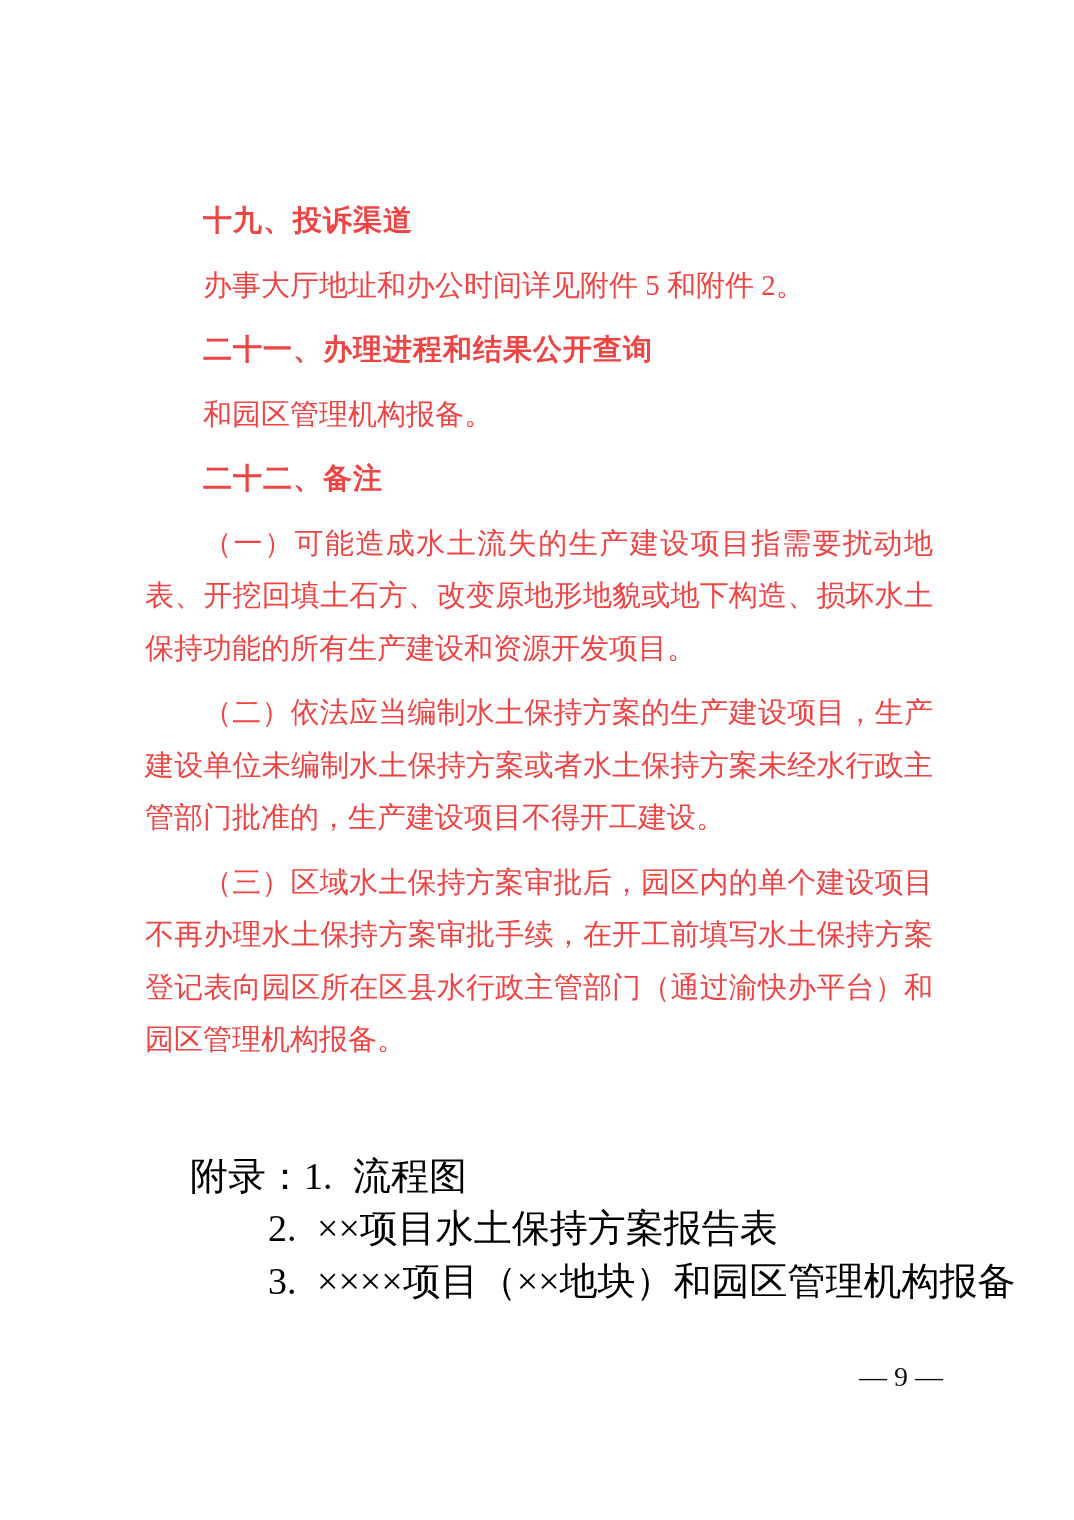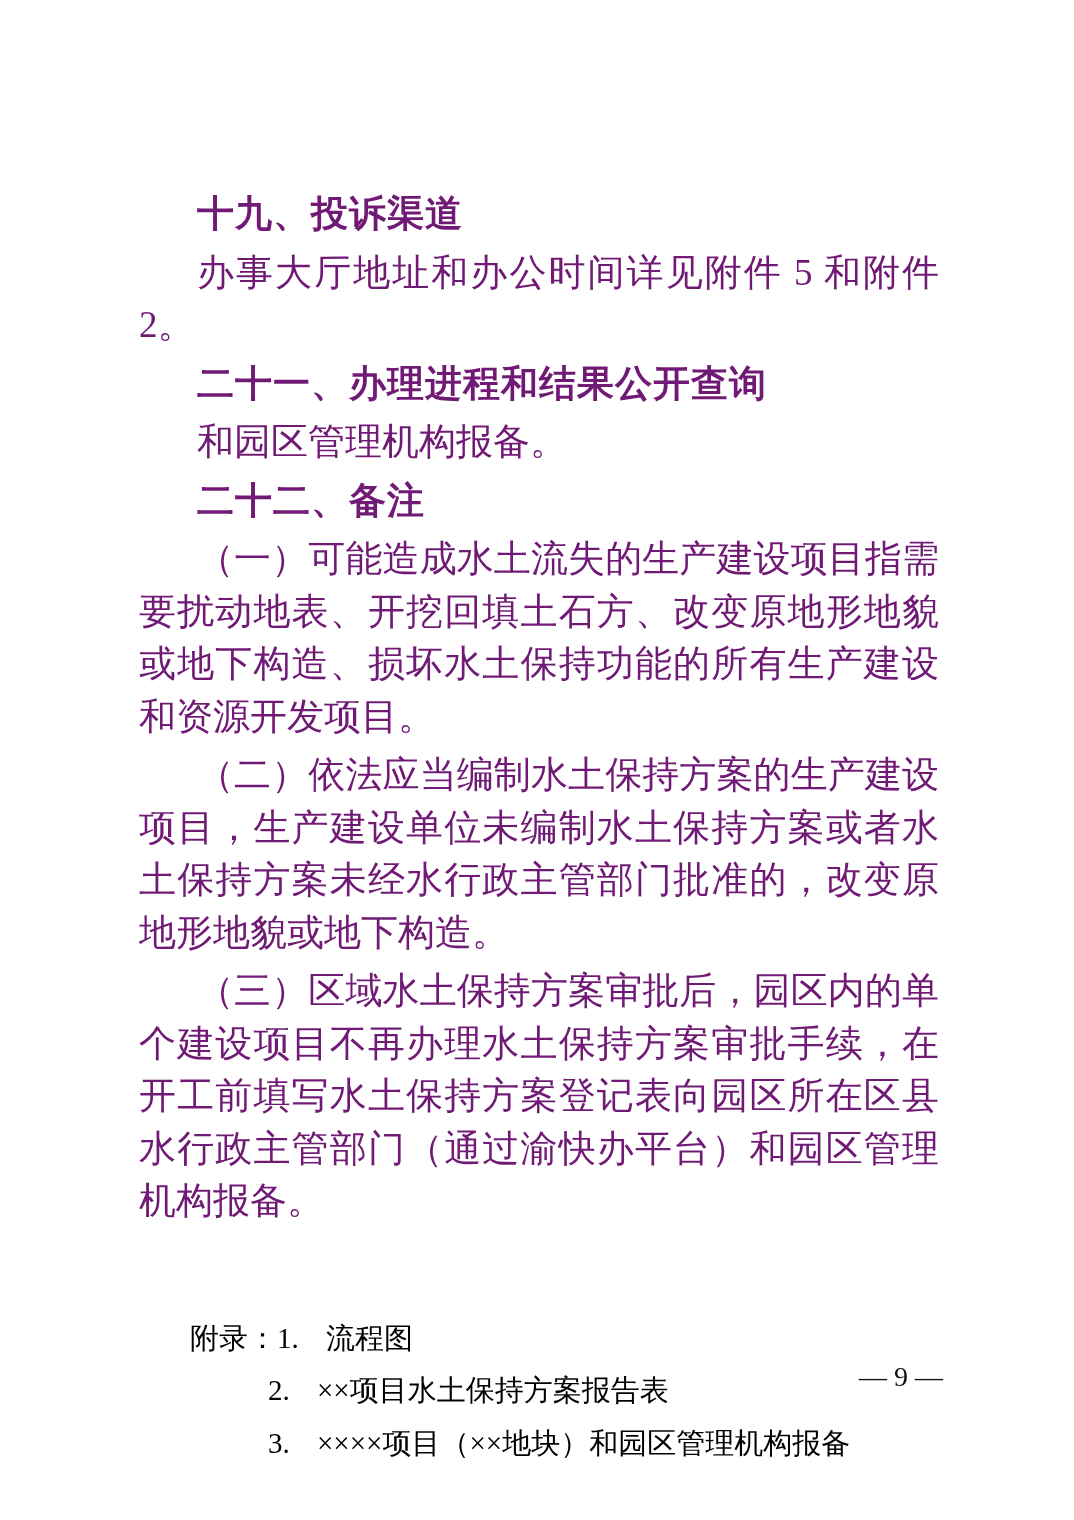--- a/index.html
+++ b/index.html
@@ -15,44 +15,44 @@
     color: #000000;
     overflow: hidden;
   }
   .content {
     position: absolute;
     left: 133px;
     top: 182px;
     width: 812px;
   }
   .line, .para {
-    margin: 6px;
-    font-size: 37px;
+    margin: 12px;
+    font-size: 29px;
     line-height: 52.5px;
-    color: #701a75;
+    color: #ef4444;
   }
   .heading {
     font-family: "Liberation Sans", "DejaVu Sans", sans-serif;
     font-weight: 700;
     text-indent: 58px;
     letter-spacing: 1px;
   }
   .para {
     font-family: "Liberation Serif", "DejaVu Serif", serif;
     text-indent: 58px;
     text-align: justify;
     text-justify: inter-character;
   }
   .appendix {
     margin-top: 84px;
     font-family: "Liberation Serif", "DejaVu Serif", serif;
   }
   .appendix-row {
     display: flex;
-    font-size: 29px;
+    font-size: 38px;
     line-height: 52.5px;
     margin-left: 57px;
   }
   .appendix-label {
     flex: 0 0 78px;
     white-space: nowrap;
   }
   .appendix-num {
     flex: 0 0 49px;
     white-space: nowrap;
@@ -80,21 +80,21 @@
 
     <p class="line heading">十九、投诉渠道</p>
 
     <p class="para">办事大厅地址和办公时间详见附件 5 和附件 2。</p>
 
     <p class="line heading">二十一、办理进程和结果公开查询</p>
     <p class="para">和园区管理机构报备。</p>
 
     <p class="line heading">二十二、备注</p>
     <p class="para">（一）可能造成水土流失的生产建设项目指需要扰动地表、开挖回填土石方、改变原地形地貌或地下构造、损坏水土保持功能的所有生产建设和资源开发项目。</p>
-    <p class="para">（二）依法应当编制水土保持方案的生产建设项目，生产建设单位未编制水土保持方案或者水土保持方案未经水行政主管部门批准的，改变原地形地貌或地下构造。</p>
+    <p class="para">（二）依法应当编制水土保持方案的生产建设项目，生产建设单位未编制水土保持方案或者水土保持方案未经水行政主管部门批准的，生产建设项目不得开工建设。</p>
     <p class="para">（三）区域水土保持方案审批后，园区内的单个建设项目不再办理水土保持方案审批手续，在开工前填写水土保持方案登记表向园区所在区县水行政主管部门（通过渝快办平台）和园区管理机构报备。</p>
 
     <div class="appendix">
       <div class="appendix-row">
         <span class="appendix-label">附录：</span>
         <span class="appendix-num">1.</span>
         <span class="appendix-text">流程图</span>
       </div>
       <div class="appendix-row">
         <span class="appendix-label"></span>

